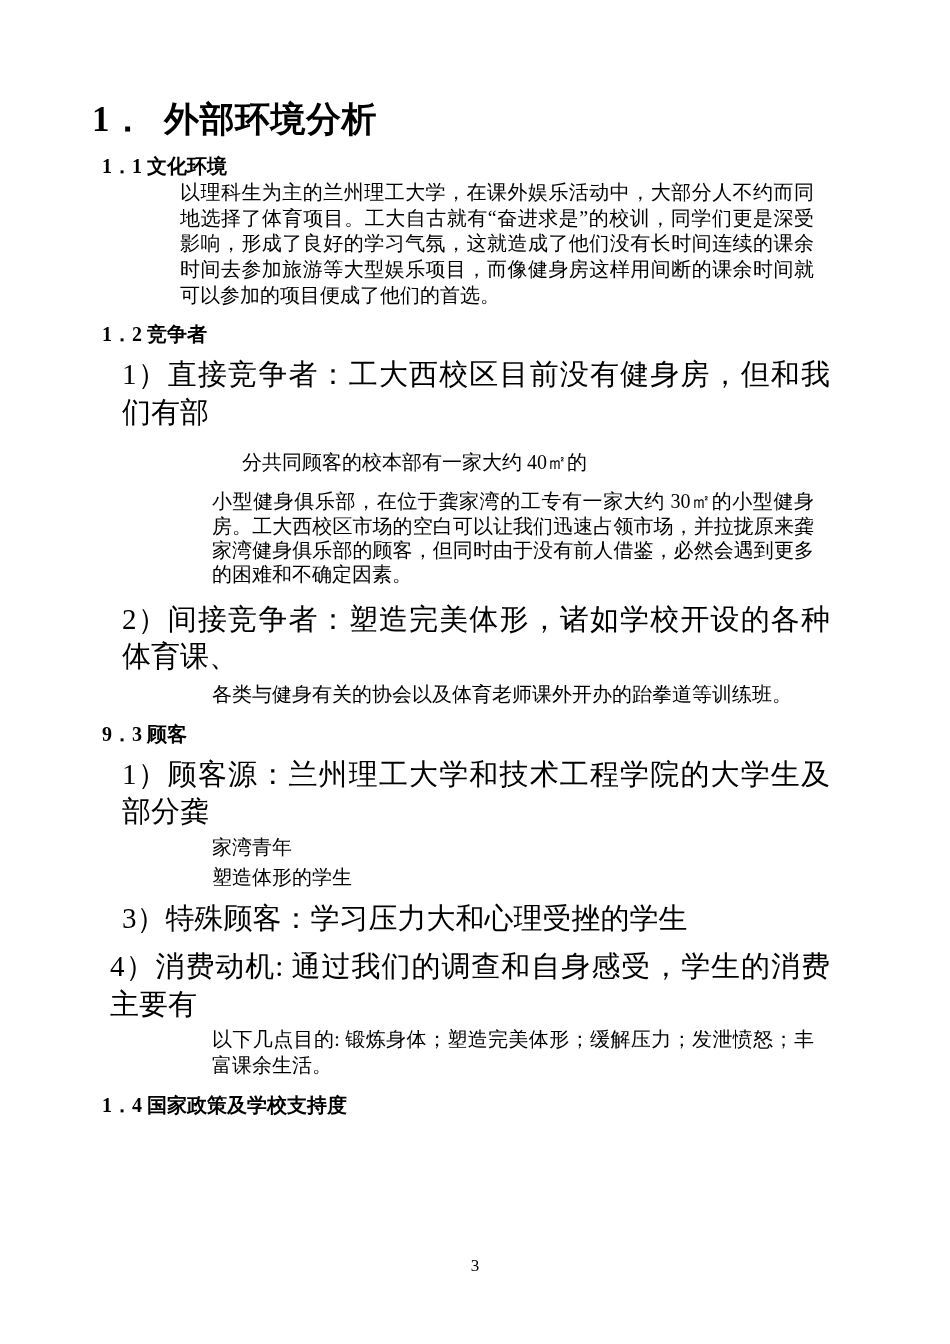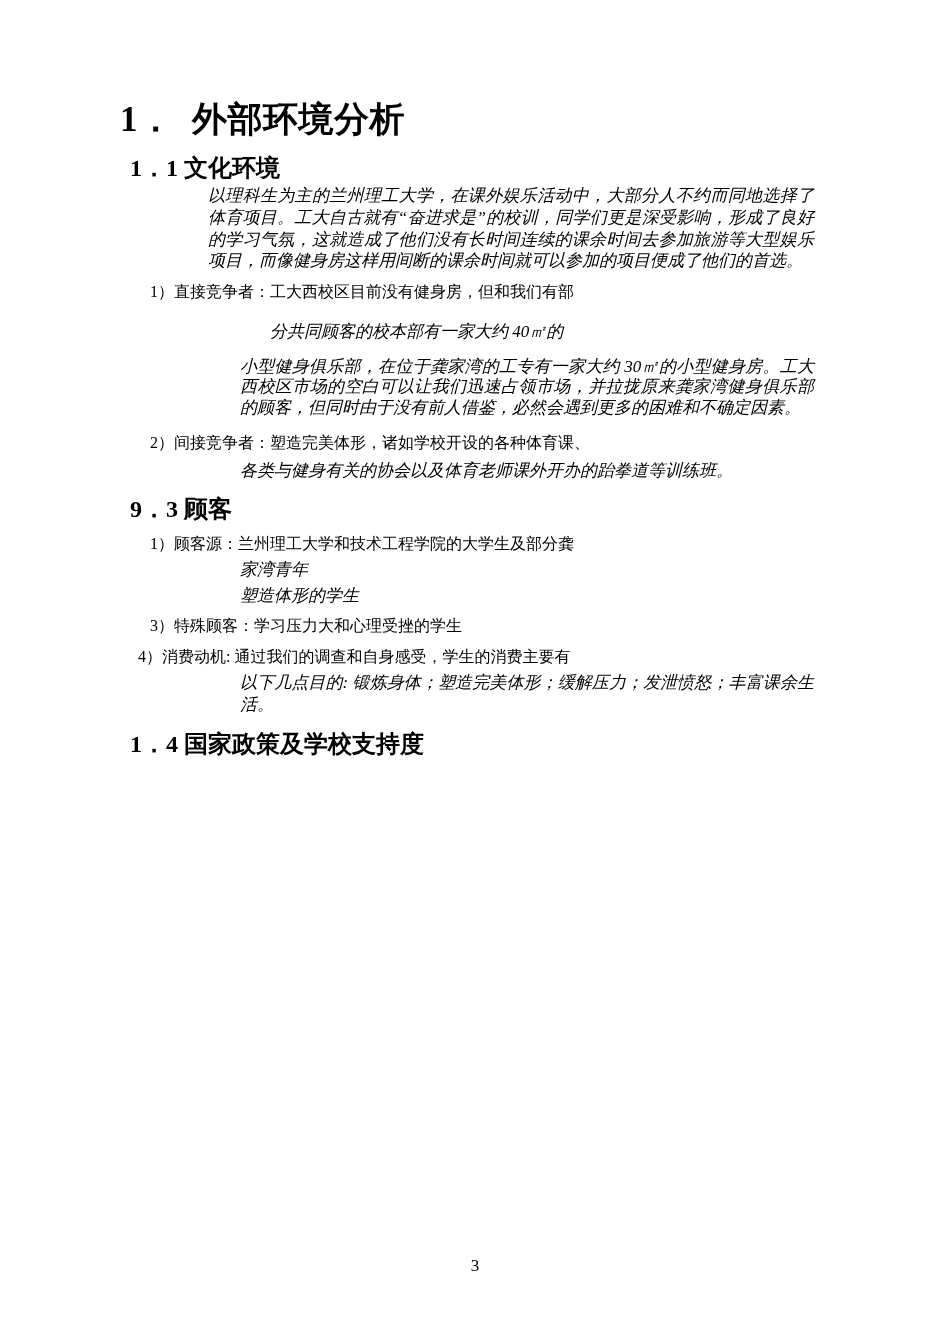--- a/index.html
+++ b/index.html
@@ -12,50 +12,49 @@
     height: 1344px;
     font-family: "Liberation Serif", "DejaVu Serif", serif;
     color: #000000;
     position: relative;
     overflow: hidden;
   }
   .page {
     width: 950px;
     height: 1344px;
     box-sizing: border-box;
-    padding: 100px 120px 40px 120px;
+    padding: 100px 120px 40px 92px;
     position: relative;
   }
   .h1 {
     font-size: 35px;
     line-height: 1.15;
     margin: 0 0 10px 0;
     letter-spacing: 0.5px;
     white-space: pre;
   }
   .h2 {
-    font-size: 24px;
+    font-size: 20px;
     line-height: 1.2;
     margin: 14px 0 2px 10px;
     white-space: pre;
   }
   .body-block {
-    font-size: 17px;
+    font-size: 20px;
     line-height: 1.28;
     margin: 0 16px 2px 0;
     text-align: justify;
     text-justify: inter-ideograph;
-    font-style: italic;
   }
   .indent-1 {
     margin-left: 88px;
     text-indent: 0;
   }
   .list-item {
-    font-size: 16px;
+    font-size: 29px;
     line-height: 1.3;
     margin: 10px 0 0 0;
     text-align: justify;
     text-justify: inter-ideograph;
   }
   .hang-1 {
     padding-left: 30px;
   }
   .cont-indent {
     margin-left: 150px;
@@ -83,20 +82,21 @@
 </head>
 <body>
 
 <div class="page">
 
   <h1 class="h1">1．  外部环境分析</h1>
 
   <h2 class="h2">1．1 文化环境</h2>
   <p class="body-block indent-1">以理科生为主的兰州理工大学，在课外娱乐活动中，大部分人不约而同地选择了体育项目。工大自古就有“奋进求是”的校训，同学们更是深受影响，形成了良好的学习气氛，这就造成了他们没有长时间连续的课余时间去参加旅游等大型娱乐项目，而像健身房这样用间断的课余时间就可以参加的项目便成了他们的首选。</p>
 
+  <h2 class="h2">1．2 竞争者</h2>
 
   <div class="list-item hang-1">
     <span>1）</span><span>直接竞争者：工大西校区目前没有健身房，但和我们有部</span>
   </div>
   <p class="body-block cont-indent" style="margin-top:18px;">分共同顾客的校本部有一家大约 40㎡的</p>
   <p class="body-block cont-indent-3 tight" style="margin-top:14px;">小型健身俱乐部，在位于龚家湾的工专有一家大约 30㎡的小型健身房。工大西校区市场的空白可以让我们迅速占领市场，并拉拢原来龚家湾健身俱乐部的顾客，但同时由于没有前人借鉴，必然会遇到更多的困难和不确定因素。</p>
 
   <div class="list-item hang-1" style="margin-top:14px;">
     <span>2）</span><span>间接竞争者：塑造完美体形，诸如学校开设的各种体育课、</span>
   </div>

